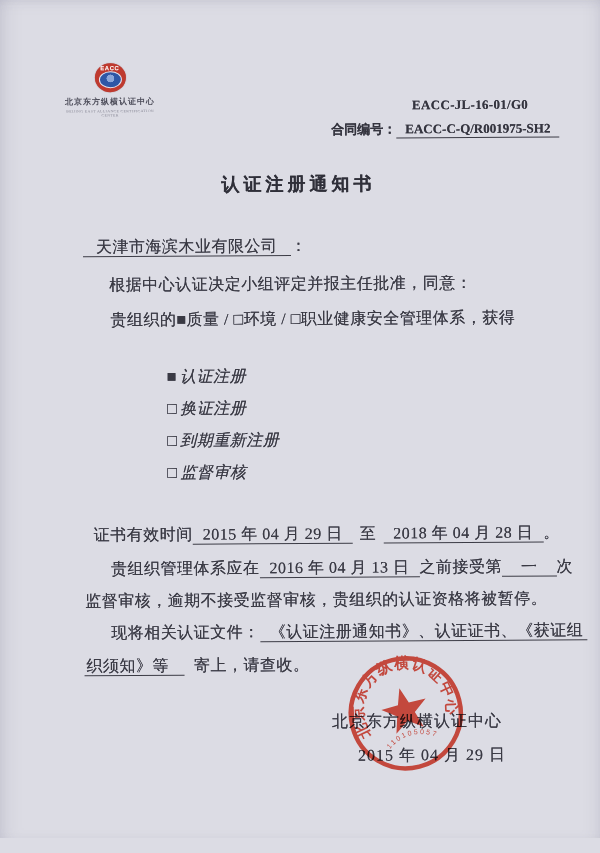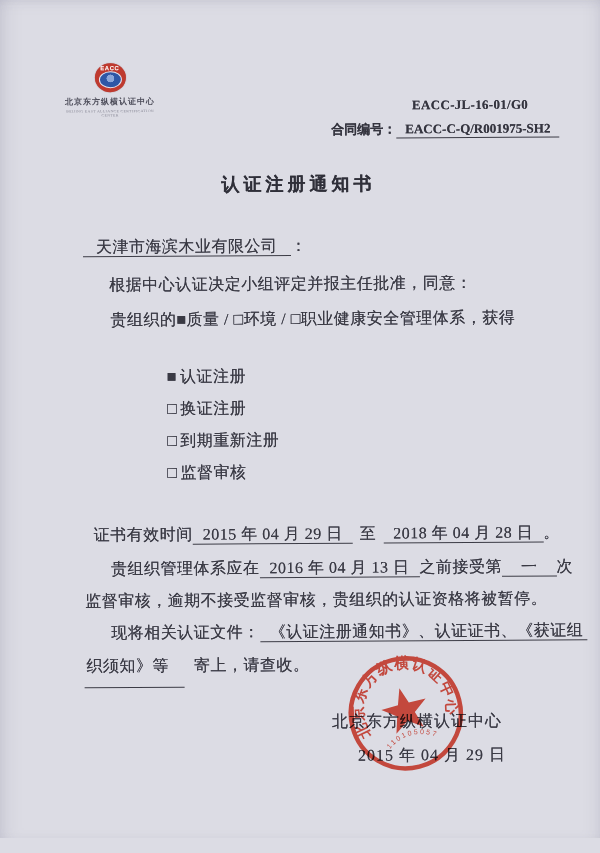--- a/index.html
+++ b/index.html
@@ -37,33 +37,33 @@
           color:#35353f;text-shadow:0 0 .5px rgba(50,50,62,.8);}
   .contract-line .u{padding:0 9px 1px 9px;text-align:right;}
   .title{position:absolute;left:0;right:0;top:172px;margin:0;text-align:center;
           font-size:18px;font-weight:bold;letter-spacing:4px;color:#2f2f39;
           text-shadow:0 0 .6px rgba(47,47,57,.9);}
   
   .greeting{left:84px;top:236px;}
   .greeting .u{padding:0 13px 1px 13px;}
   .para1{left:110px;top:274px;}
   .para2{left:111px;top:309px;}
-  .opt{left:167px;}
+  .opt{left:167px;font-style:italic;}
   .opt .box{margin-right:3px;}
   .validity{left:93px;top:524px;}
   .validity .u{padding:0 10px 1px 10px;}
   .validity .to-word{margin:0 7px;}
   .sup1{left:110px;top:558px;}
   .sup1 .u{padding:0 10px 1px 10px;}
   .sup1 .ord{padding:0 19px 1px 19px;}
   .sup2{left:84px;top:590px;}
   .docs1{left:110px;top:622px;}
   .docs1 .u{padding:0 4px 1px 10px;}
   .docs2{left:83px;top:655px;}
-  .docs2 .u{padding:0 15px 13px 2px;margin-top:34px;}
+  .docs2 .u{padding:0 15px 1px 2px;margin-top:34px;}
   .docs2 .after{margin-left:10px;}
   
   .sig-org{left:330px;top:712px;letter-spacing:1px;}
   .sig-date{left:356px;top:746px;letter-spacing:1px;}
   
   .stamp{position:absolute;left:334px;top:644px;width:140px;height:140px;
          mix-blend-mode:multiply;opacity:.92;z-index:3;pointer-events:none;}
   .sig-org,.sig-date{z-index:2;}
 </style>
 </head>

